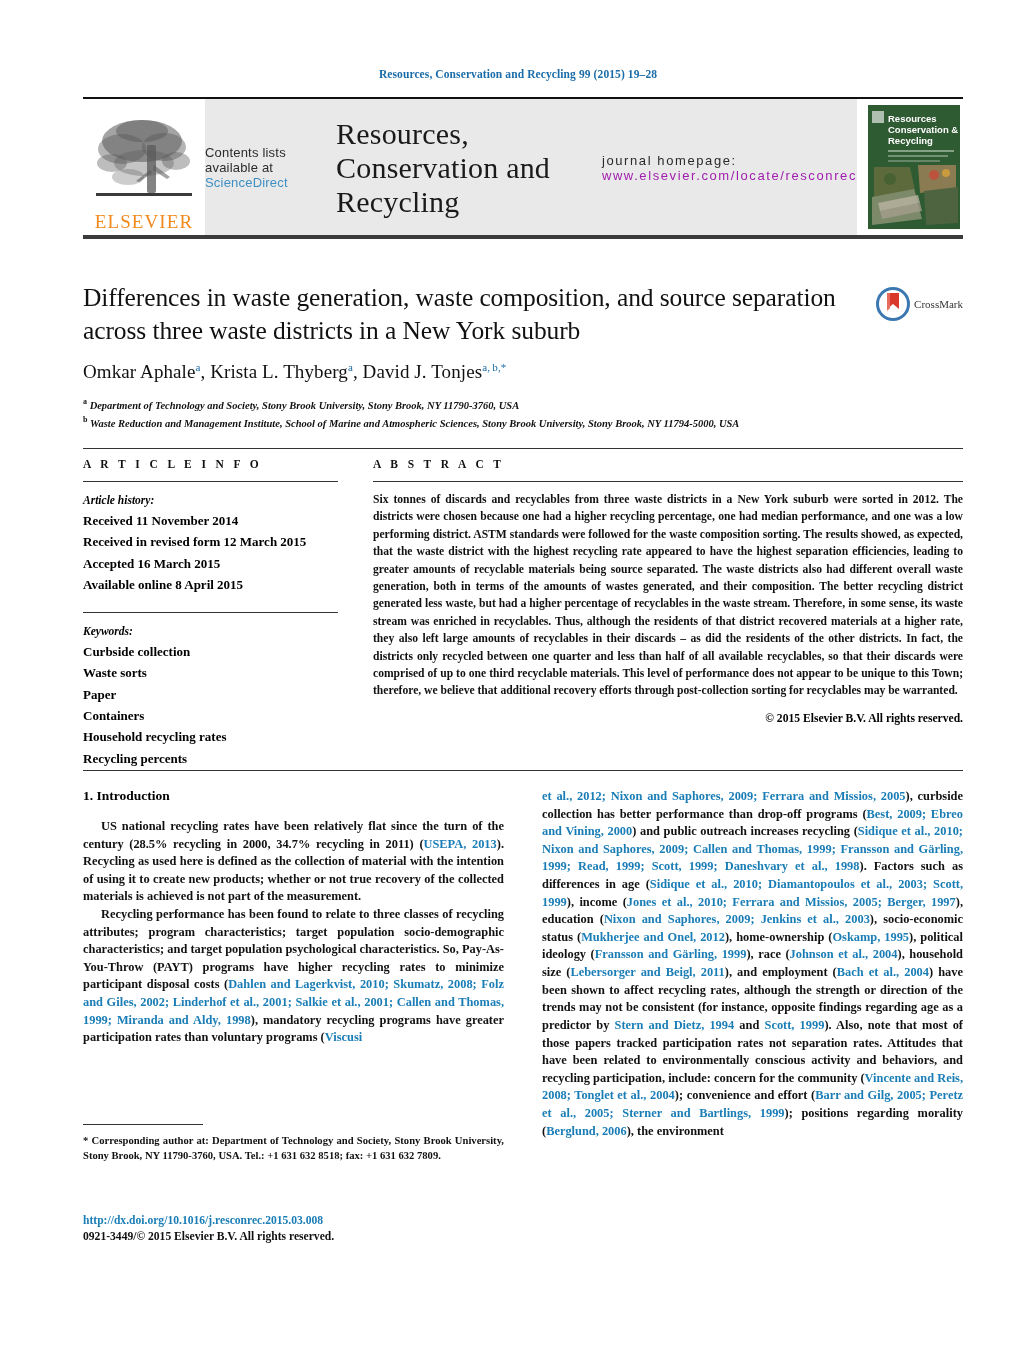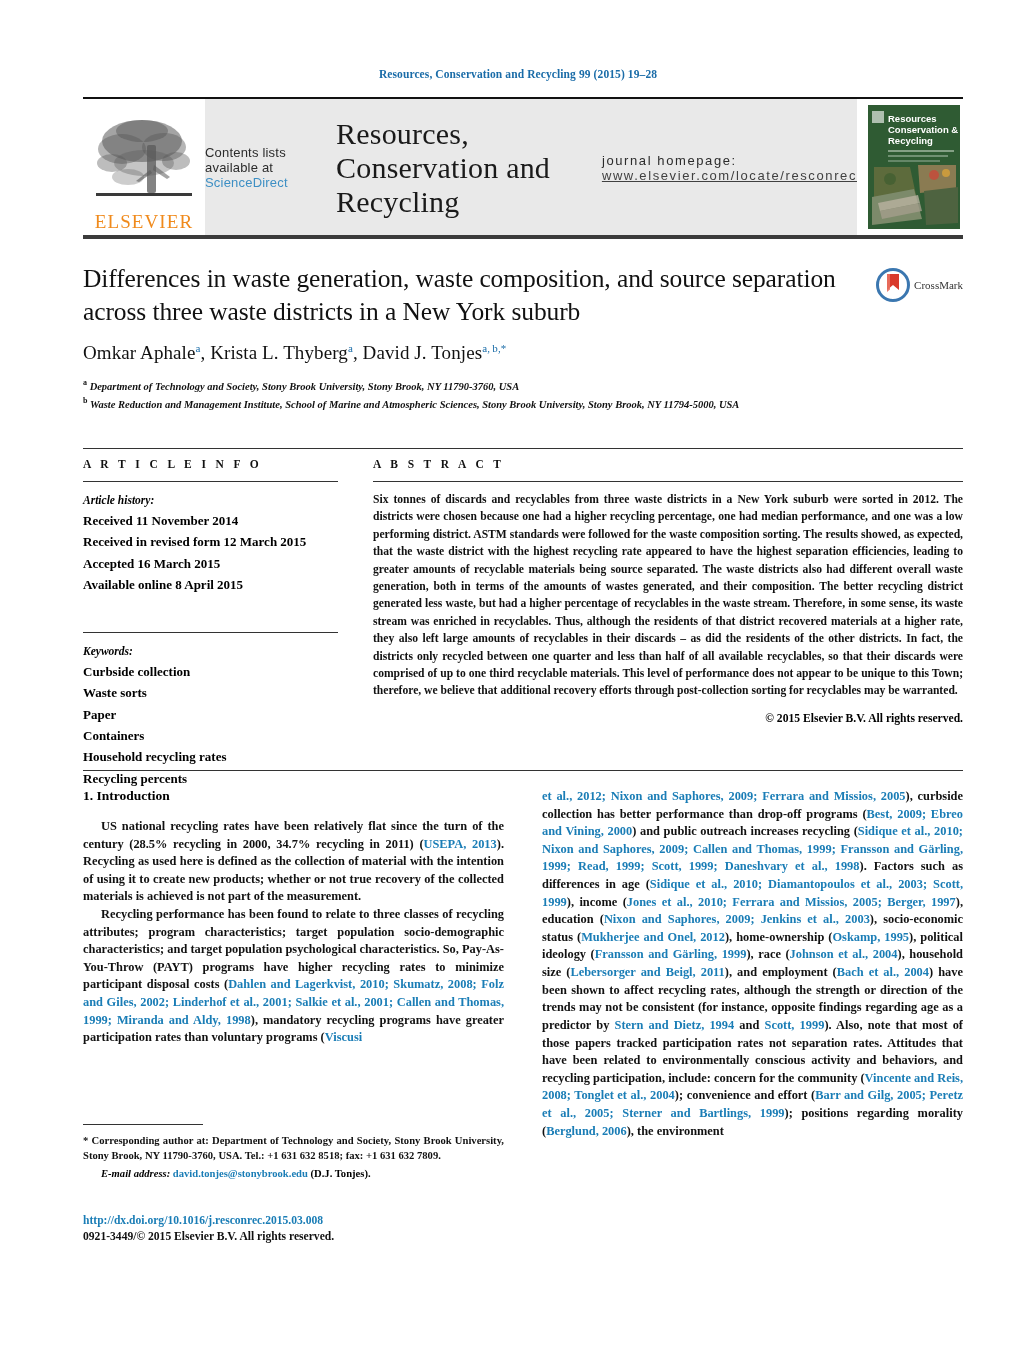--- a/index.html
+++ b/index.html
@@ -92,35 +92,35 @@
     font-size: 30px;
     color: #1a1a1a;
     letter-spacing: 0.2px;
   }
   .homepage-line {
     font-family: "Liberation Sans", sans-serif;
     font-size: 13px;
     color: #2b2b2b;
     letter-spacing: 1.6px;
   }
-  .homepage-line .url { color: #404040; text-decoration: underline; }
+  .homepage-line .url { color: #a21caf; }
   .cover-thumb {
     width: 98px;
     flex: 0 0 98px;
     margin-left: 8px;
     display: flex;
     align-items: center;
     justify-content: center;
   }
 
   
   .title-block {
     position: absolute;
     left: 75px;
-    top: 262px;
+    top: 281px;
     width: 880px;
   }
   .paper-title {
     font-family: "Liberation Serif", serif;
     font-size: 25.5px;
     line-height: 1.3;
     font-weight: normal;
     color: #111;
     margin: 0;
     width: 760px;
@@ -189,21 +189,21 @@
     font-style: italic;
     font-weight: bold;
     font-size: 11.5px;
     line-height: 1.65;
   }
   .hist-line, .kw-line {
     font-size: 13px;
     line-height: 1.65;
     font-weight: bold;
   }
-  .kw-block { margin-top: 36px; }
+  .kw-block { margin-top: 16px; }
   .abstract-body {
     font-size: 11.6px;
     line-height: 1.5;
     text-align: justify;
     font-weight: bold;
     color: #111;
   }
   .copyright {
     text-align: right;
     font-size: 11.6px;
@@ -419,25 +419,20 @@
       <p class="body-p"><span>Recycling performance has been found to relate to three classes of recycling attributes; program characteristics; target population socio-demographic characteristics; and target population psychological characteristics. So, Pay-As-You-Throw (PAYT) programs have higher recycling rates to minimize participant disposal costs (</span><span class="ref">Dahlen and Lagerkvist, 2010; Skumatz, 2008; Folz and Giles, 2002; Linderhof et al., 2001; Salkie et al., 2001; Callen and Thomas, 1999; Miranda and Aldy, 1998</span><span>), mandatory recycling programs have greater participation rates than voluntary programs (</span><span class="ref">Viscusi</span></p>
     </div>
     <div class="body-col">
       <p class="body-p" style="text-indent:0"><span class="ref">et al., 2012; Nixon and Saphores, 2009; Ferrara and Missios, 2005</span><span>), curbside collection has better performance than drop-off programs (</span><span class="ref">Best, 2009; Ebreo and Vining, 2000</span><span>) and public outreach increases recycling (</span><span class="ref">Sidique et al., 2010; Nixon and Saphores, 2009; Callen and Thomas, 1999; Fransson and Gärling, 1999; Read, 1999; Scott, 1999; Daneshvary et al., 1998</span><span>). Factors such as differences in age (</span><span class="ref">Sidique et al., 2010; Diamantopoulos et al., 2003; Scott, 1999</span><span>), income (</span><span class="ref">Jones et al., 2010; Ferrara and Missios, 2005; Berger, 1997</span><span>), education (</span><span class="ref">Nixon and Saphores, 2009; Jenkins et al., 2003</span><span>), socio-economic status (</span><span class="ref">Mukherjee and Onel, 2012</span><span>), home-ownership (</span><span class="ref">Oskamp, 1995</span><span>), political ideology (</span><span class="ref">Fransson and Gärling, 1999</span><span>), race (</span><span class="ref">Johnson et al., 2004</span><span>), household size (</span><span class="ref">Lebersorger and Beigl, 2011</span><span>), and employment (</span><span class="ref">Bach et al., 2004</span><span>) have been shown to affect recycling rates, although the strength or direction of the trends may not be consistent (for instance, opposite findings regarding age as a predictor by </span><span class="ref">Stern and Dietz, 1994</span><span> and </span><span class="ref">Scott, 1999</span><span>). Also, note that most of those papers tracked participation rates not separation rates. Attitudes that have been related to environmentally conscious activity and behaviors, and recycling participation, include: concern for the community (</span><span class="ref">Vincente and Reis, 2008; Tonglet et al., 2004</span><span>); convenience and effort (</span><span class="ref">Barr and Gilg, 2005; Peretz et al., 2005; Sterner and Bartlings, 1999</span><span>); positions regarding morality (</span><span class="ref">Berglund, 2006</span><span>), the environment</span></p>
     </div>
   </div>
 
   <div class="footnote-block">
     <div class="fn-rule"></div>
     <div class="fn-text">* Corresponding author at: Department of Technology and Society, Stony Brook University, Stony Brook, NY 11790-3760, USA. Tel.: +1 631 632 8518; fax: +1 631 632 7809.</div>
-    <div class="fn-email">
-      <span class="lbl">E-mail address:</span>
-      <span class="mail">david.tonjes@stonybrook.edu</span>
-      <span>(D.J. Tonjes).</span>
-    </div>
   </div>
 
   <div class="doi-block">
     <div class="doi-link">http://dx.doi.org/10.1016/j.resconrec.2015.03.008</div>
     <div class="issn-line">0921-3449/© 2015 Elsevier B.V. All rights reserved.</div>
   </div>
 
 </div>
 
 </body></html>

